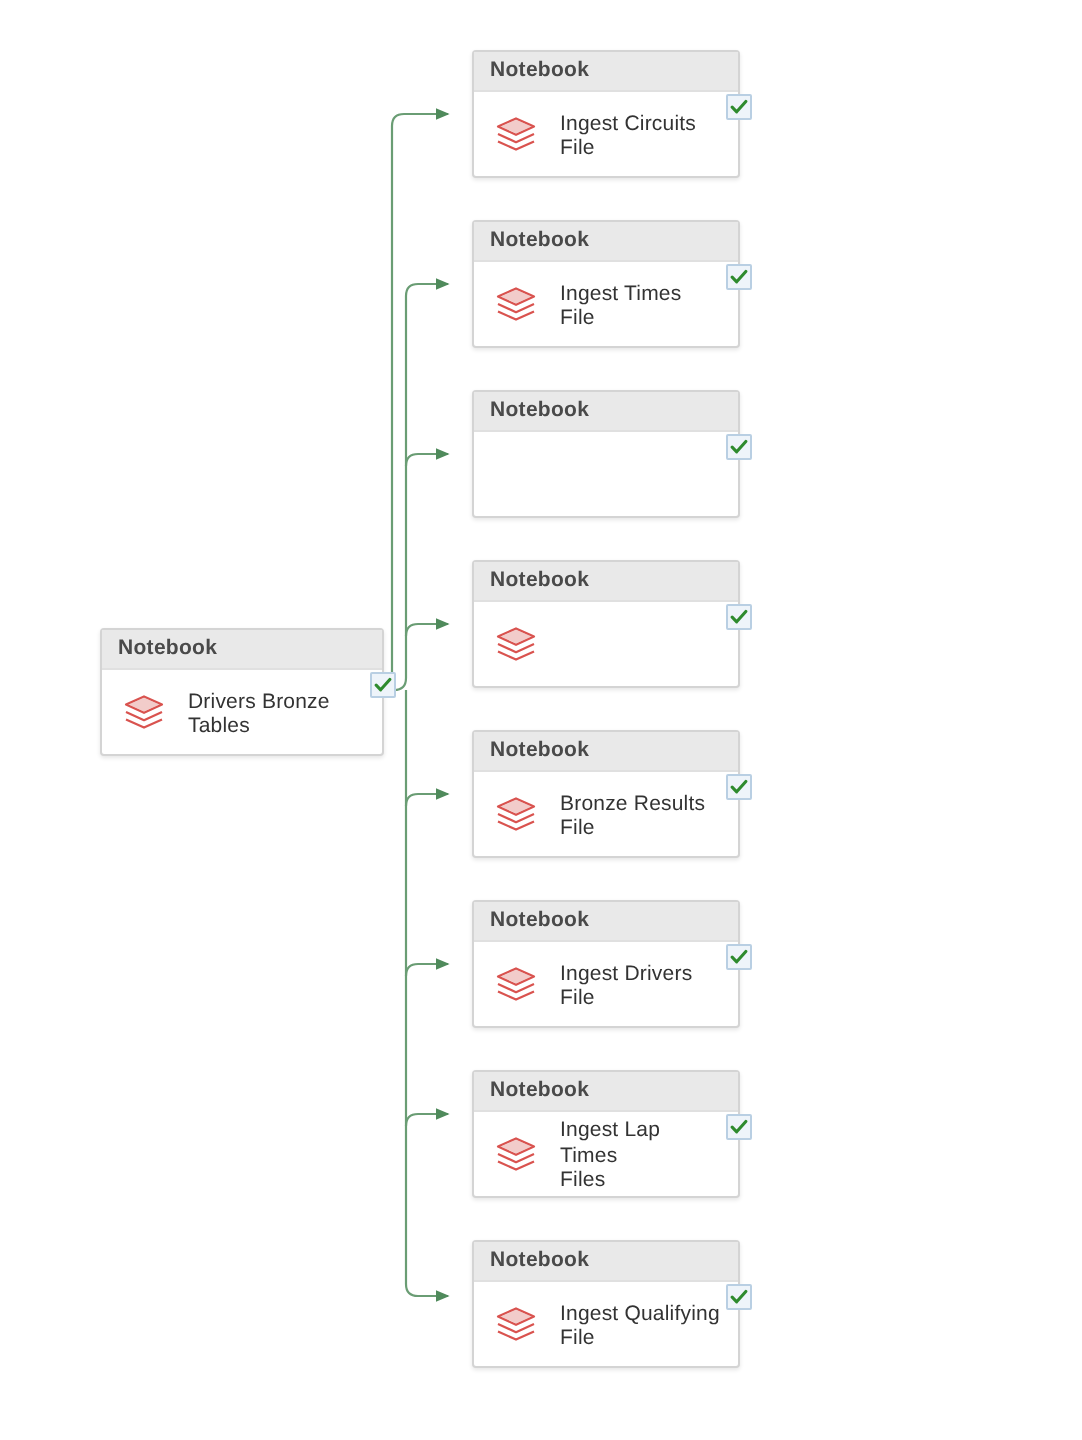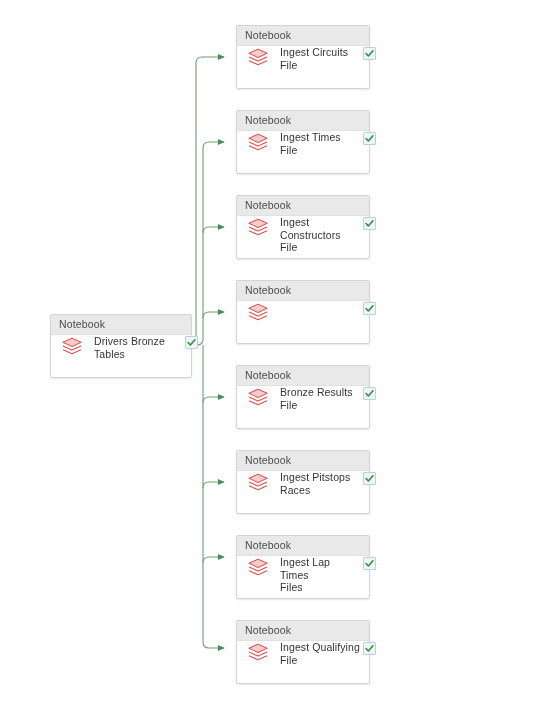--- a/index.html
+++ b/index.html
@@ -47,24 +47,25 @@
     height: 19px;
     line-height: 19px;
     background: #e9e9e9;
     border-bottom: 1px solid #e0e0e0;
     color: #4a4a4a;
     font-size: 10.5px;
     padding: 0 0 0 8px;
     letter-spacing: .15px;
     white-space: nowrap;
     overflow: hidden;
+    font-weight: bold;
   }
   .node-body {
     display: flex;
-    align-items: flex-start;
+    align-items: center;
     height: 44px;
     padding: 0 8px 0 9px;
     box-sizing: border-box;
   }
   .node-icon {
     width: 24px;
     height: 24px;
     flex: 0 0 24px;
     margin-right: 10px;
     display: block;
@@ -179,34 +180,20 @@
         <div class="node-label">Ingest Times File</div>
       </div>
       <div class="status-badge">
         <svg width="9" height="9" viewBox="0 0 10 10">
           <path d="M1.2 5.1 L3.7 7.7 L8.8 1.9" fill="none" stroke="#2e8b2e" stroke-width="1.7" stroke-linecap="round" stroke-linejoin="round"></path>
         </svg>
       </div>
     </div>
     <div class="node" style="left: 236px; top: 195px; width: 134px; height: 64px;">
       <div class="node-header">Notebook</div>
-      <div class="node-body">
-        <svg class="node-icon" viewBox="0 0 24 24" xmlns="http://www.w3.org/2000/svg">
-          <g fill="none" stroke="#d9534f" stroke-width="1.1" stroke-linejoin="round">
-            <path d="M12 3.2 L21 7.3 L12 11.4 L3 7.3 Z"></path>
-            <path d="M3 11 L12 15.1 L21 11"></path>
-            <path d="M3 14.7 L12 18.8 L21 14.7"></path>
-          </g>
-          <g fill="#e8a39f" opacity="0.55">
-            <path d="M12 3.9 L19.7 7.3 L12 10.7 L4.3 7.3 Z"></path>
-          </g>
-        </svg>
-        <div class="node-label">Ingest
-Constructors File</div>
-      </div>
       <div class="status-badge">
         <svg width="9" height="9" viewBox="0 0 10 10">
           <path d="M1.2 5.1 L3.7 7.7 L8.8 1.9" fill="none" stroke="#2e8b2e" stroke-width="1.7" stroke-linecap="round" stroke-linejoin="round"></path>
         </svg>
       </div>
     </div>
     <div class="node" style="left: 236px; top: 280px; width: 134px; height: 64px;">
       <div class="node-header">Notebook</div>
       <div class="node-body">
         <svg class="node-icon" viewBox="0 0 24 24" xmlns="http://www.w3.org/2000/svg">
@@ -253,21 +240,21 @@
         <svg class="node-icon" viewBox="0 0 24 24" xmlns="http://www.w3.org/2000/svg">
           <g fill="none" stroke="#d9534f" stroke-width="1.1" stroke-linejoin="round">
             <path d="M12 3.2 L21 7.3 L12 11.4 L3 7.3 Z"></path>
             <path d="M3 11 L12 15.1 L21 11"></path>
             <path d="M3 14.7 L12 18.8 L21 14.7"></path>
           </g>
           <g fill="#e8a39f" opacity="0.55">
             <path d="M12 3.9 L19.7 7.3 L12 10.7 L4.3 7.3 Z"></path>
           </g>
         </svg>
-        <div class="node-label">Ingest Pitstops Races</div>
+        <div class="node-label">Ingest Drivers File</div>
       </div>
       <div class="status-badge">
         <svg width="9" height="9" viewBox="0 0 10 10">
           <path d="M1.2 5.1 L3.7 7.7 L8.8 1.9" fill="none" stroke="#2e8b2e" stroke-width="1.7" stroke-linecap="round" stroke-linejoin="round"></path>
         </svg>
       </div>
     </div>
     <div class="node" style="left: 236px; top: 535px; width: 134px; height: 64px;">
       <div class="node-header">Notebook</div>
       <div class="node-body">

